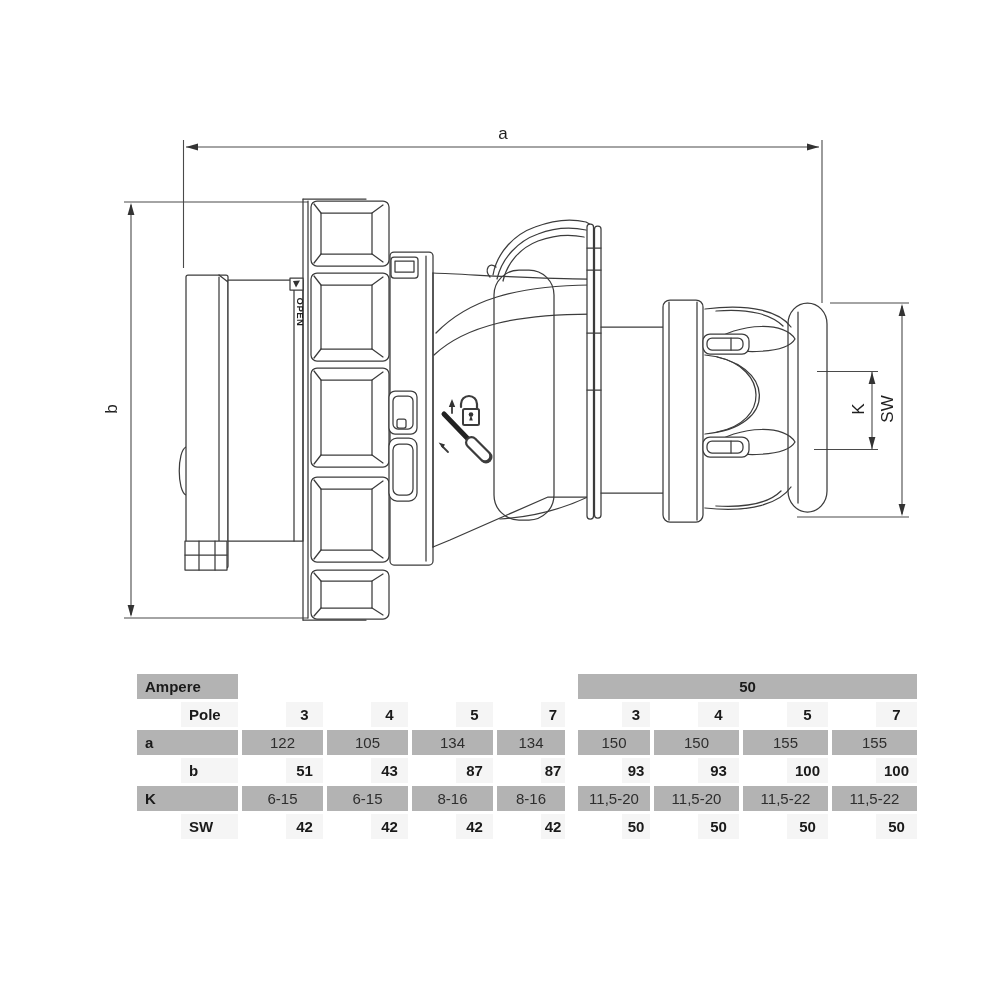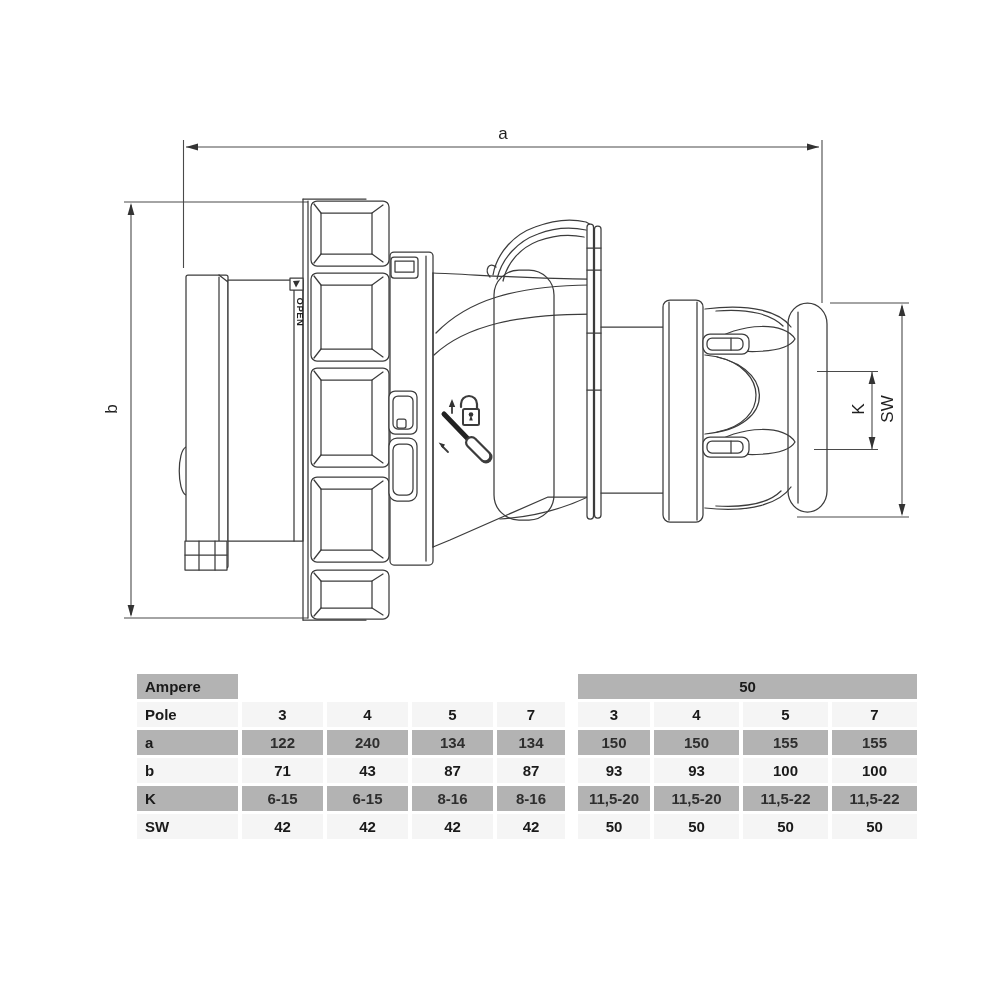--- a/index.html
+++ b/index.html
@@ -7,25 +7,25 @@
         font-family:"Liberation Sans", sans-serif;}
   .drawing{position:absolute;left:0;top:0;}
   svg text{fill:#1f1f1f;}
   .dimtext{font-size:17px;}
   .opentext{font-size:9.5px;font-weight:bold;letter-spacing:.5px;}
 
   .spec-table{position:absolute;left:137px;top:674px;display:grid;
     grid-template-columns:101px 81px 81px 81px 68px 5px 72px 85px 85px 85px;
     grid-auto-rows:25px;column-gap:4px;row-gap:3px;
     font-size:15px;color:#1a1a1a;}
-  .c{display:flex;align-items:center;justify-content:center;white-space:nowrap;font-weight:bold;}
+  .c{display:flex;align-items:center;justify-content:center;white-space:nowrap;}
   .lbl{justify-content:flex-start;padding-left:8px;font-weight:bold;}
   .b{font-weight:bold;}
   .shaded{background:var(--shaded,#b3b3b3);}
-  .light{background:var(--light,#f5f5f5);}
+  .light{background:var(--light,#f5f5f5);margin-left:44px;}
   .shaded.val-reg{color:#2e2e2e;}
 </style>
 </head>
 <body>
 
 <div class="page">
 
   <svg class="drawing" width="1000" height="665" viewBox="0 0 1000 665">
 
     <g stroke="#4a4a4a" stroke-width="1.1" fill="none">
@@ -229,29 +229,29 @@
       <div class="c b light" style="grid-area: 2 / 2;">3</div>
       <div class="c b light" style="grid-area: 2 / 3;">4</div>
       <div class="c b light" style="grid-area: 2 / 4;">5</div>
       <div class="c b light" style="grid-area: 2 / 5;">7</div>
       <div class="c b light" style="grid-area: 2 / 7;">3</div>
       <div class="c b light" style="grid-area: 2 / 8;">4</div>
       <div class="c b light" style="grid-area: 2 / 9;">5</div>
       <div class="c b light" style="grid-area: 2 / 10;">7</div>
       <div class="c lbl shaded" style="grid-area: 3 / 1;">a</div>
       <div class="c shaded val-reg" style="grid-area: 3 / 2;">122</div>
-      <div class="c shaded val-reg" style="grid-area: 3 / 3;">240</div>
+      <div class="c shaded val-reg" style="grid-area: 3 / 3;">105</div>
       <div class="c shaded val-reg" style="grid-area: 3 / 4;">134</div>
       <div class="c shaded val-reg" style="grid-area: 3 / 5;">134</div>
       <div class="c shaded val-reg" style="grid-area: 3 / 7;">150</div>
       <div class="c shaded val-reg" style="grid-area: 3 / 8;">150</div>
       <div class="c shaded val-reg" style="grid-area: 3 / 9;">155</div>
       <div class="c shaded val-reg" style="grid-area: 3 / 10;">155</div>
       <div class="c lbl light" style="grid-area: 4 / 1;">b</div>
-      <div class="c b light" style="grid-area: 4 / 2;">71</div>
+      <div class="c b light" style="grid-area: 4 / 2;">51</div>
       <div class="c b light" style="grid-area: 4 / 3;">43</div>
       <div class="c b light" style="grid-area: 4 / 4;">87</div>
       <div class="c b light" style="grid-area: 4 / 5;">87</div>
       <div class="c b light" style="grid-area: 4 / 7;">93</div>
       <div class="c b light" style="grid-area: 4 / 8;">93</div>
       <div class="c b light" style="grid-area: 4 / 9;">100</div>
       <div class="c b light" style="grid-area: 4 / 10;">100</div>
       <div class="c lbl shaded" style="grid-area: 5 / 1;">K</div>
       <div class="c shaded val-reg" style="grid-area: 5 / 2;">6-15</div>
       <div class="c shaded val-reg" style="grid-area: 5 / 3;">6-15</div>

